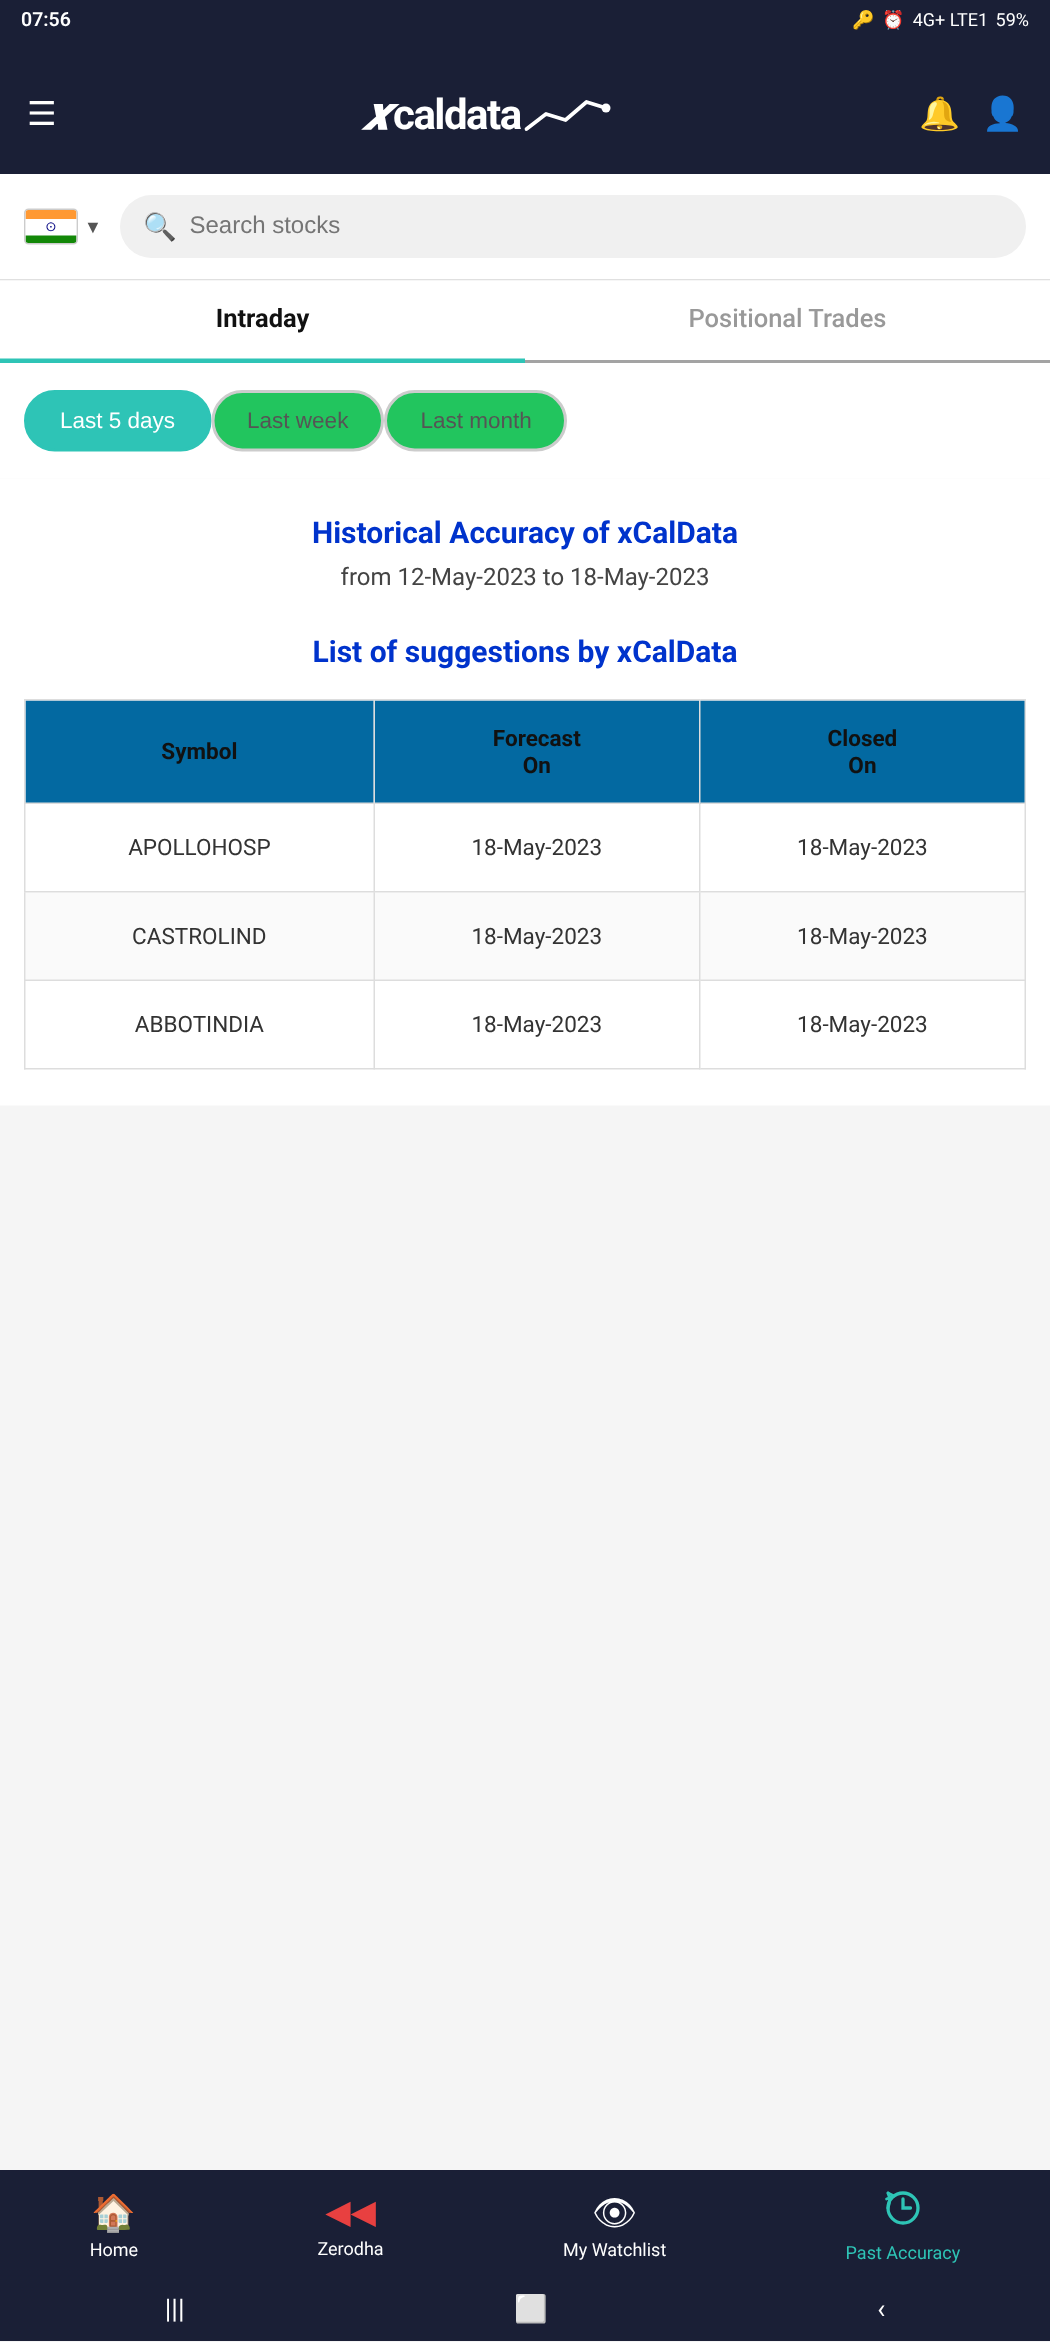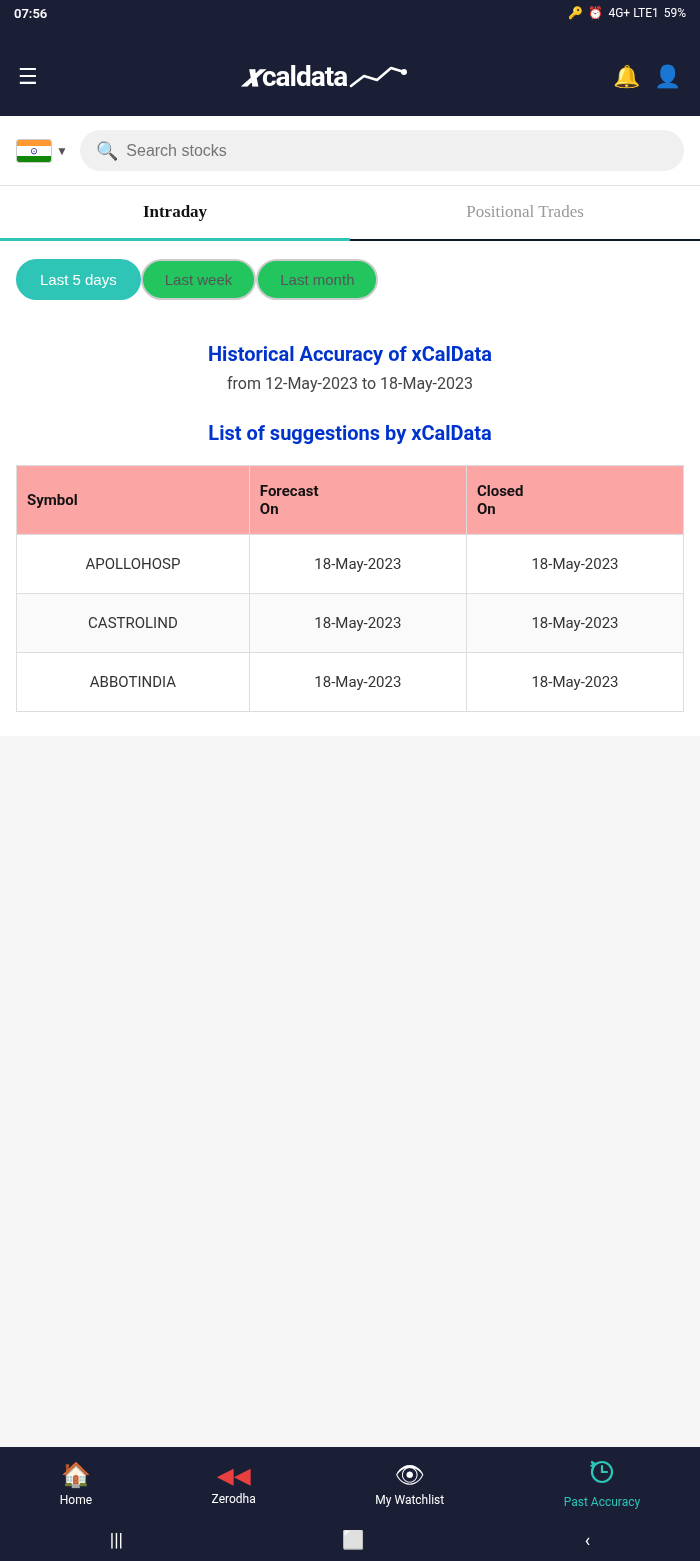--- a/index.html
+++ b/index.html
@@ -90,22 +90,21 @@
       outline: none;
       font-size: 16px;
       color: #aaa;
       flex: 1;
     }
 
     
     .tabs {
       background: white;
       display: flex;
-      border-bottom: 2px solid #0f172a;
-      font-family: Liberation Serif, serif;
+      border-bottom: 2px solid #a3a3a3;
     }
     .tab {
       flex: 1;
       text-align: center;
       padding: 16px;
       font-size: 17px;
       cursor: pointer;
       color: #999;
       font-weight: 500;
     }
@@ -195,22 +194,22 @@
     .stock-table {
       width: 100%;
       border-collapse: collapse;
       font-size: 15px;
     }
     .stock-table th {
       padding: 16px 10px;
       font-weight: 700;
       color: #111;
       border: 1px solid #ddd;
-      text-align: left;
-      background: #fca5a5;
+      text-align: center;
+      background: #0369a1;
     }
     .stock-table td {
       padding: 20px 10px;
       text-align: center;
       border: 1px solid #ddd;
       color: #333;
     }
     .stock-table tr:nth-child(even) td { background: #fafafa; }
 
     

